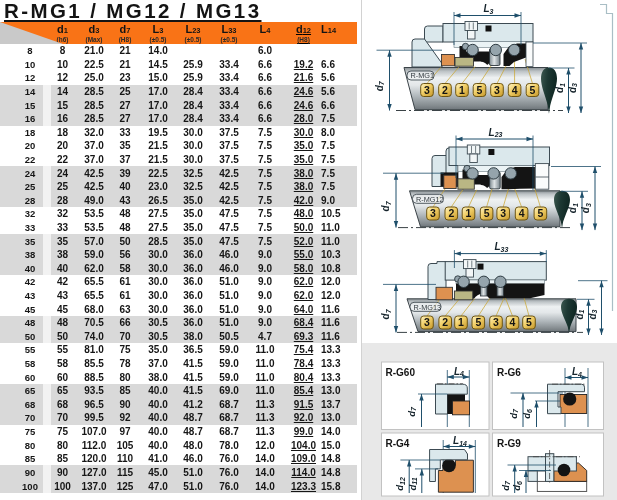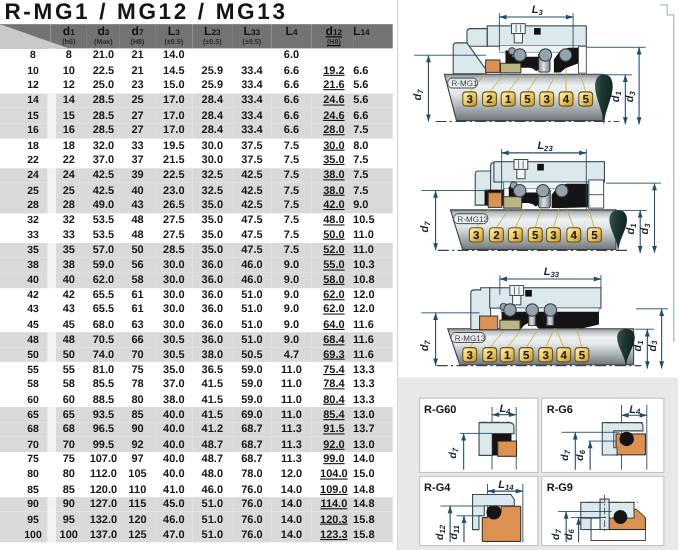--- a/index.html
+++ b/index.html
@@ -1,22 +1,22 @@
 <!DOCTYPE html>
 <html><head>
 <meta charset="utf-8">
 <style>
 html,body { margin:0; padding:0; }
 #page { position:relative; width:617px; height:500px; background:#ffffff; overflow:hidden;
   font-family:"Liberation Sans", sans-serif; }
 #title { position:absolute; left:4px; top:-1.5px; font-size:20.5px; font-weight:bold; color:#141414;
-  letter-spacing:2.4px; white-space:nowrap; }
+  letter-spacing:2.4px; white-space:nowrap;text-decoration:underline; }
 #dimtable { position:absolute; left:0; top:22px; width:357px; height:471px; border-collapse:collapse;
   table-layout:fixed; }
-#dimtable th { background:#737373; height:22px; padding:0; vertical-align:top; text-align:center; }
+#dimtable th { background:#f97316; height:22px; padding:0; vertical-align:top; text-align:center; }
 #dimtable .hm { display:block; font-size:11px; font-weight:bold; color:#141414; line-height:11px; margin-top:2px;}
 #dimtable .hm .sb { font-size:7.5px; }
 #dimtable .hs { display:block; font-size:6.5px; font-weight:bold; color:#2a2a2a; line-height:7px; }
 #dimtable td { padding:0; text-align:center; font-size:10px; font-weight:bold; color:#161616;
   white-space:nowrap; }
 #dimtable td.lab { font-size:9.5px; padding-left:14px; }
 #dimtable td:nth-child(9), #dimtable th:nth-child(9) { padding-left:3px;text-decoration:underline; }
 #dimtable td:nth-child(10), #dimtable th:nth-child(10) { padding-right:22px; }
 #dimtable tr.g td { background:#d9d9d9; }
 #hdr-tri { position:absolute; left:0; top:22px; width:63px; height:22px; background:#c9c9c9;
@@ -163,20 +163,32 @@
           <td>32.0</td>
           <td>33</td>
           <td>19.5</td>
           <td>30.0</td>
           <td>37.5</td>
           <td>7.5</td>
           <td>30.0</td>
           <td>8.0</td>
         </tr>
 <tr>
+          <td class="lab">20</td>
+          <td>20</td>
+          <td>37.0</td>
+          <td>35</td>
+          <td>21.5</td>
+          <td>30.0</td>
+          <td>37.5</td>
+          <td>7.5</td>
+          <td>35.0</td>
+          <td>7.5</td>
+        </tr>
+<tr>
           <td class="lab">22</td>
           <td>22</td>
           <td>37.0</td>
           <td>37</td>
           <td>21.5</td>
           <td>30.0</td>
           <td>37.5</td>
           <td>7.5</td>
           <td>35.0</td>
           <td>7.5</td>
@@ -449,32 +461,20 @@
           <td class="lab">90</td>
           <td>90</td>
           <td>127.0</td>
           <td>115</td>
           <td>45.0</td>
           <td>51.0</td>
           <td>76.0</td>
           <td>14.0</td>
           <td>114.0</td>
           <td>14.8</td>
-        </tr>
-<tr class="g">
-          <td class="lab">95</td>
-          <td>95</td>
-          <td>132.0</td>
-          <td>120</td>
-          <td>46.0</td>
-          <td>51.0</td>
-          <td>76.0</td>
-          <td>14.0</td>
-          <td>120.3</td>
-          <td>15.8</td>
         </tr>
 <tr class="g">
           <td class="lab">100</td>
           <td>100</td>
           <td>137.0</td>
           <td>125</td>
           <td>47.0</td>
           <td>51.0</td>
           <td>76.0</td>
           <td>14.0</td>

